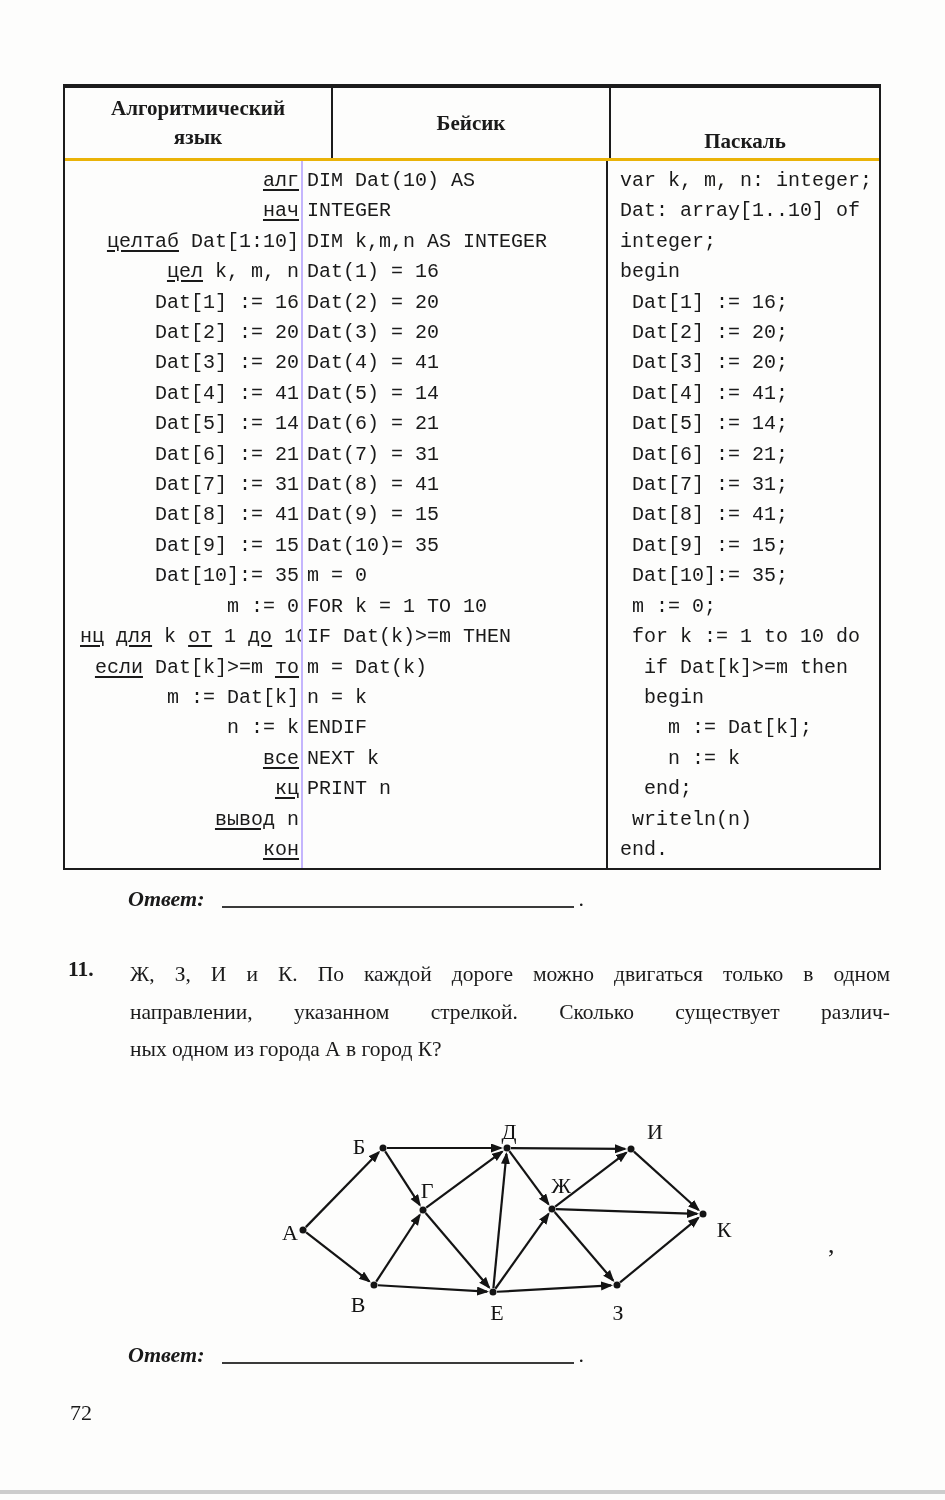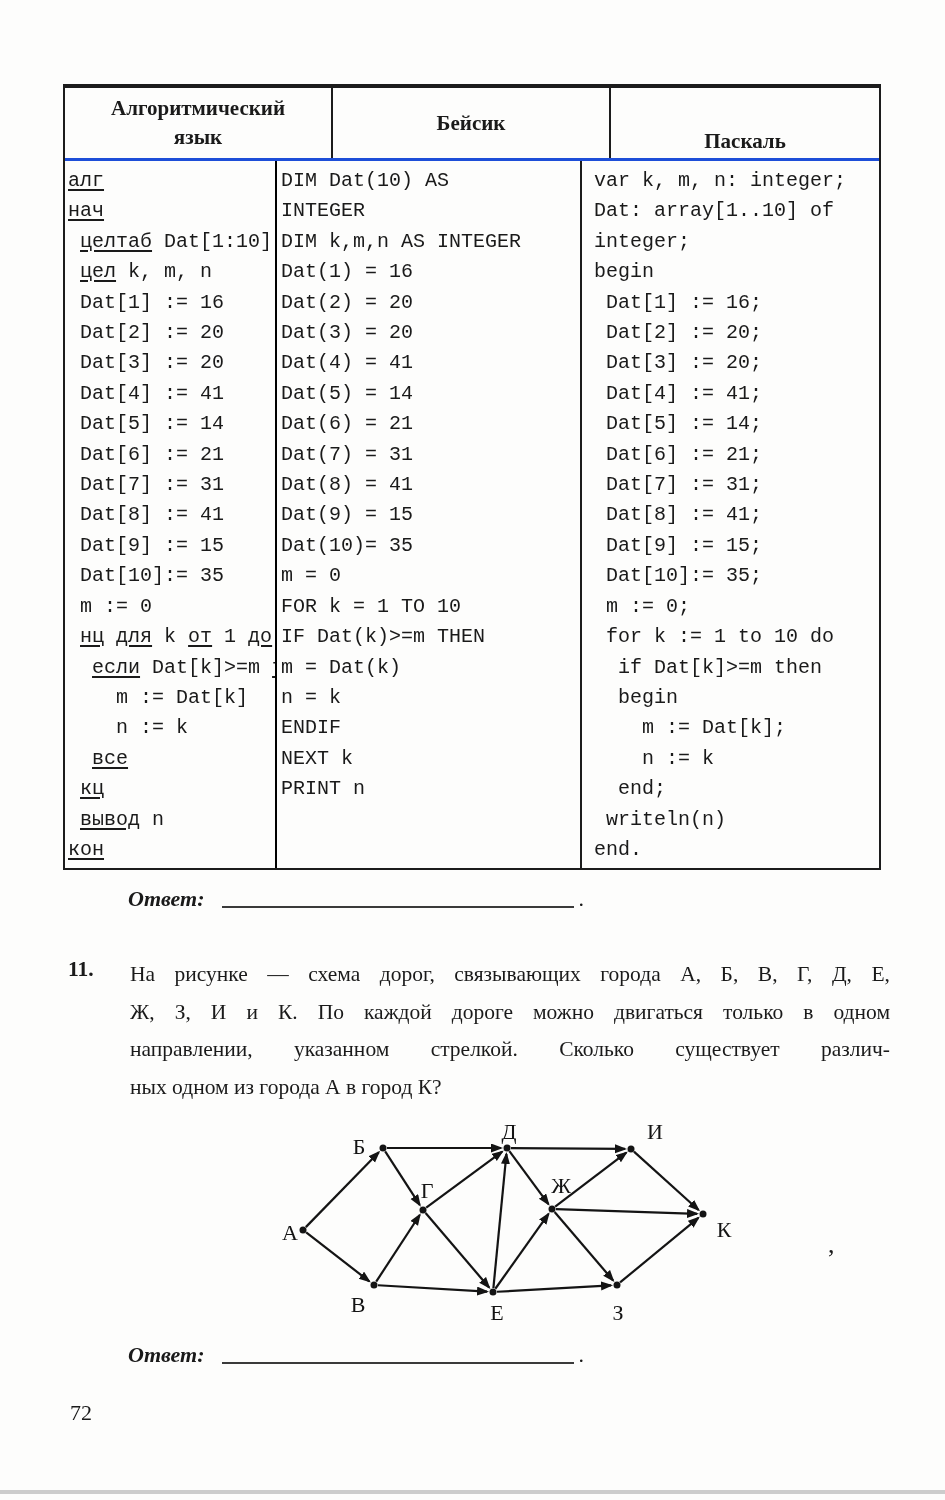--- a/index.html
+++ b/index.html
@@ -9,36 +9,36 @@
     font-family:"Liberation Serif", serif;
     overflow:hidden;
   }
 
   
   .code-table {
     position:absolute; left:63px; top:84px; width:818px; height:786px;
     box-sizing:border-box; border:2px solid #1c1c1c; border-top-width:4px;
     display:flex; flex-direction:column; background:#fdfdfc;
   }
-  .table-header { display:flex; height:70px; border-bottom:3px solid #1d4ed8; flex:none; }
+  .table-header { display:flex; height:70px; border-bottom:3px solid #eab308; flex:none; }
   .th {
     font-weight:bold; font-size:21px; line-height:29px;
     display:flex; align-items:center; justify-content:center;
     text-align:center; box-sizing:border-box;
   }
   .th.c1 { width:268px; border-right:2px solid #1c1c1c; white-space:pre-line; }
   .th.c2 { width:278px; border-right:2px solid #1c1c1c; }
   .th.c3 { flex:1;margin-top:36px; }
   .table-body { display:flex; flex:1; min-height:0; }
   .code-col {
     box-sizing:border-box; padding:5px 2px 0 3px;
     font-family:"Liberation Mono","DejaVu Sans Mono",monospace;
     font-size:20px; line-height:30.4px; white-space:pre; overflow:hidden;
   }
-  .code-col.c1 { width:212px; border-right:2px solid #000000; }
+  .code-col.c1 { width:238px; border-right:2px solid #c4b5fd;text-align:right; }
   .code-col.c2 { width:305px; border-right:2px solid #1c1c1c; padding-left:4px; }
   .code-col.c3 { flex:1; padding-left:12px; }
   .kw { text-decoration:underline; text-underline-offset:3px; text-decoration-thickness:1.5px; }
 
   
   .answer-row { position:absolute; left:128px; display:flex; align-items:flex-end; }
   #answer-1 { top:886px; }
   #answer-2 { top:1342px; }
   .answer-label { font-weight:bold; font-style:italic; font-size:22px; }
   .answer-blank { width:352px; margin-left:18px; margin-bottom:4px; height:18px;
@@ -83,21 +83,20 @@
 
   <div class="answer-row" id="answer-1">
     <span class="answer-label">Ответ:</span>
     <span class="answer-blank"></span>
     <span class="answer-period">.</span>
   </div>
 
   <div class="problem">
     <div class="problem-number">11.</div>
     <div class="problem-lines">
-      <div class="pline j">На рисунке — схема дорог, связывающих города А, Б, В, Г, Д, Е,</div>
       <div class="pline j">Ж, З, И и К. По каждой дороге можно двигаться только в одном</div>
       <div class="pline j">направлении, указанном стрелкой. Сколько существует различ-</div>
       <div class="pline">ных одном из города А в город К?</div>
     </div>
   </div>
 
   <svg id="graph-svg" width="500" height="245" viewBox="0 0 500 245">
     <defs>
       <marker id="arrowhead" markerUnits="userSpaceOnUse" markerWidth="13" markerHeight="10" refX="10" refY="4.5" orient="auto">
         <path d="M0,0 L12,4.5 L0,9 Z" fill="#141414"></path>

